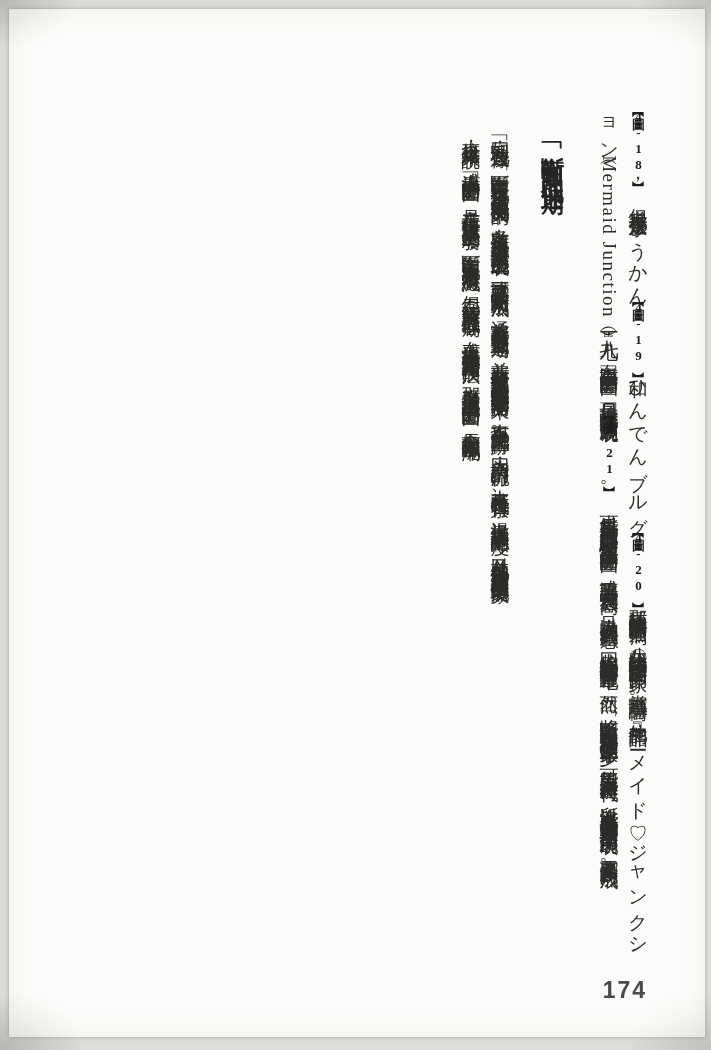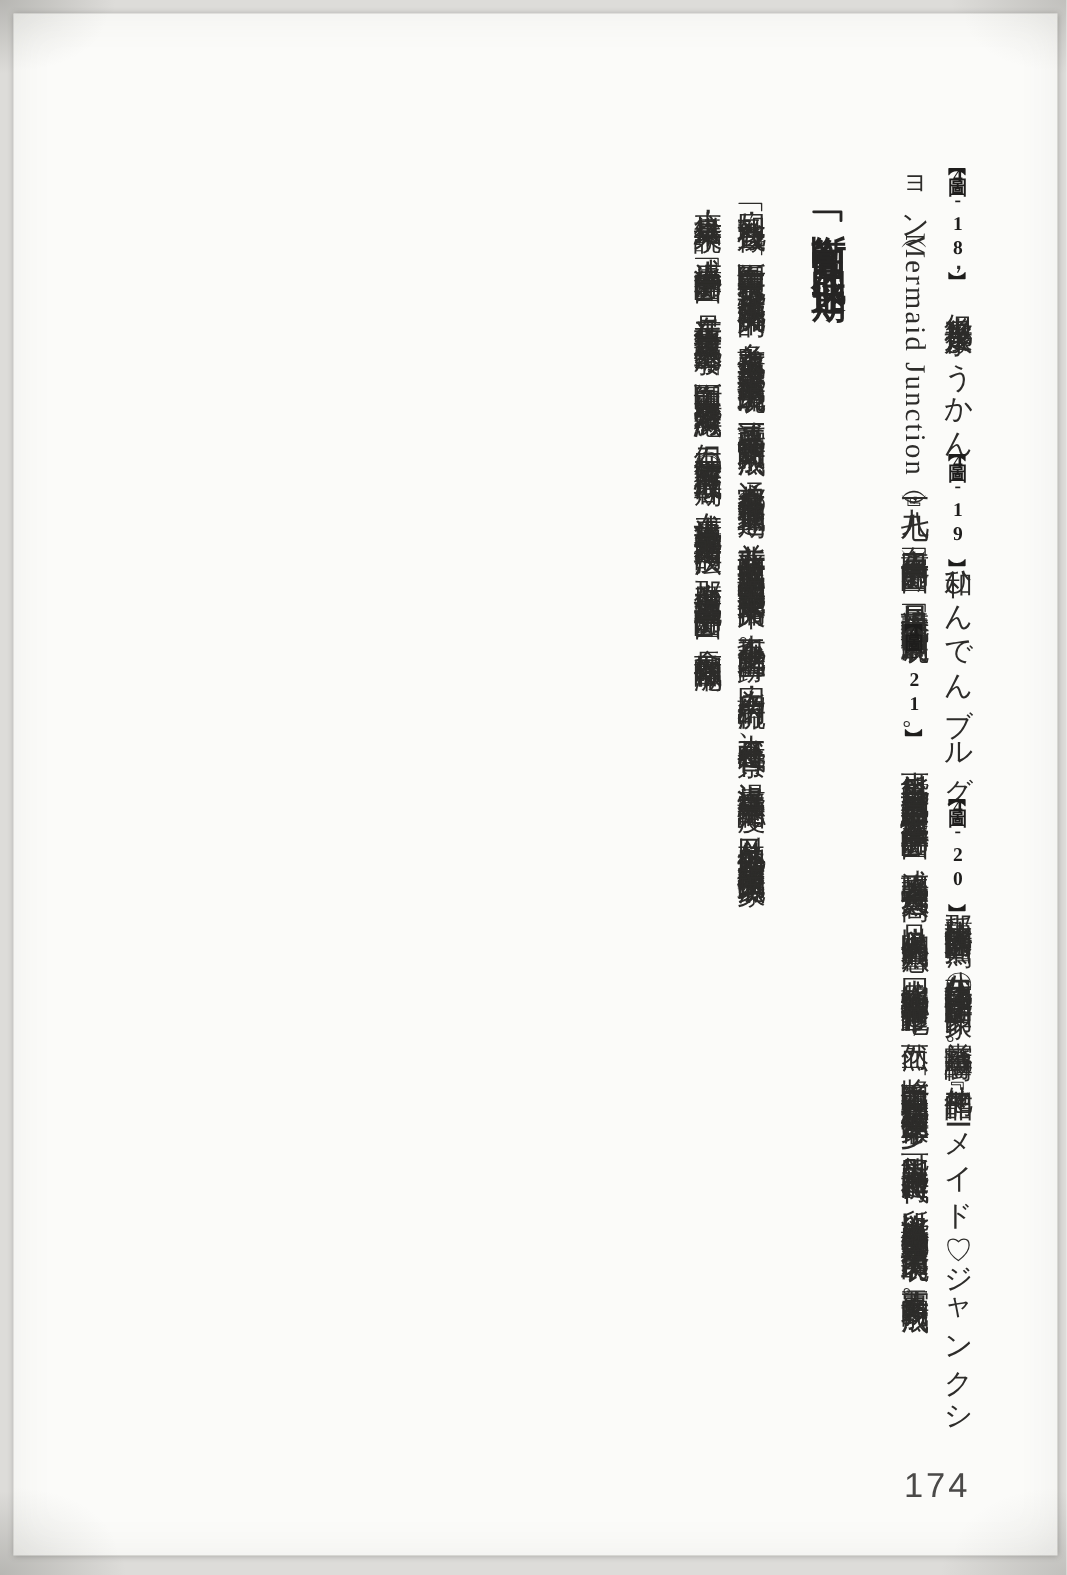--- a/index.html
+++ b/index.html
@@ -61,21 +61,21 @@
     font-size: 13px;
     letter-spacing: 1px;
     text-orientation: upright;
     color: #1e1d1c;
   }
   .page-number {
     position: absolute;
     right: 58px; bottom: 33px;
     font-family: "Liberation Sans", sans-serif;
     font-size: 23px;
-    font-weight: 400;
+    font-weight: 700;
     letter-spacing: 2px;
     color: #4a4948;
   }
 </style>
 </head>
 <body>
 
 <div class="scan">
   <div class="page-surface">
 

